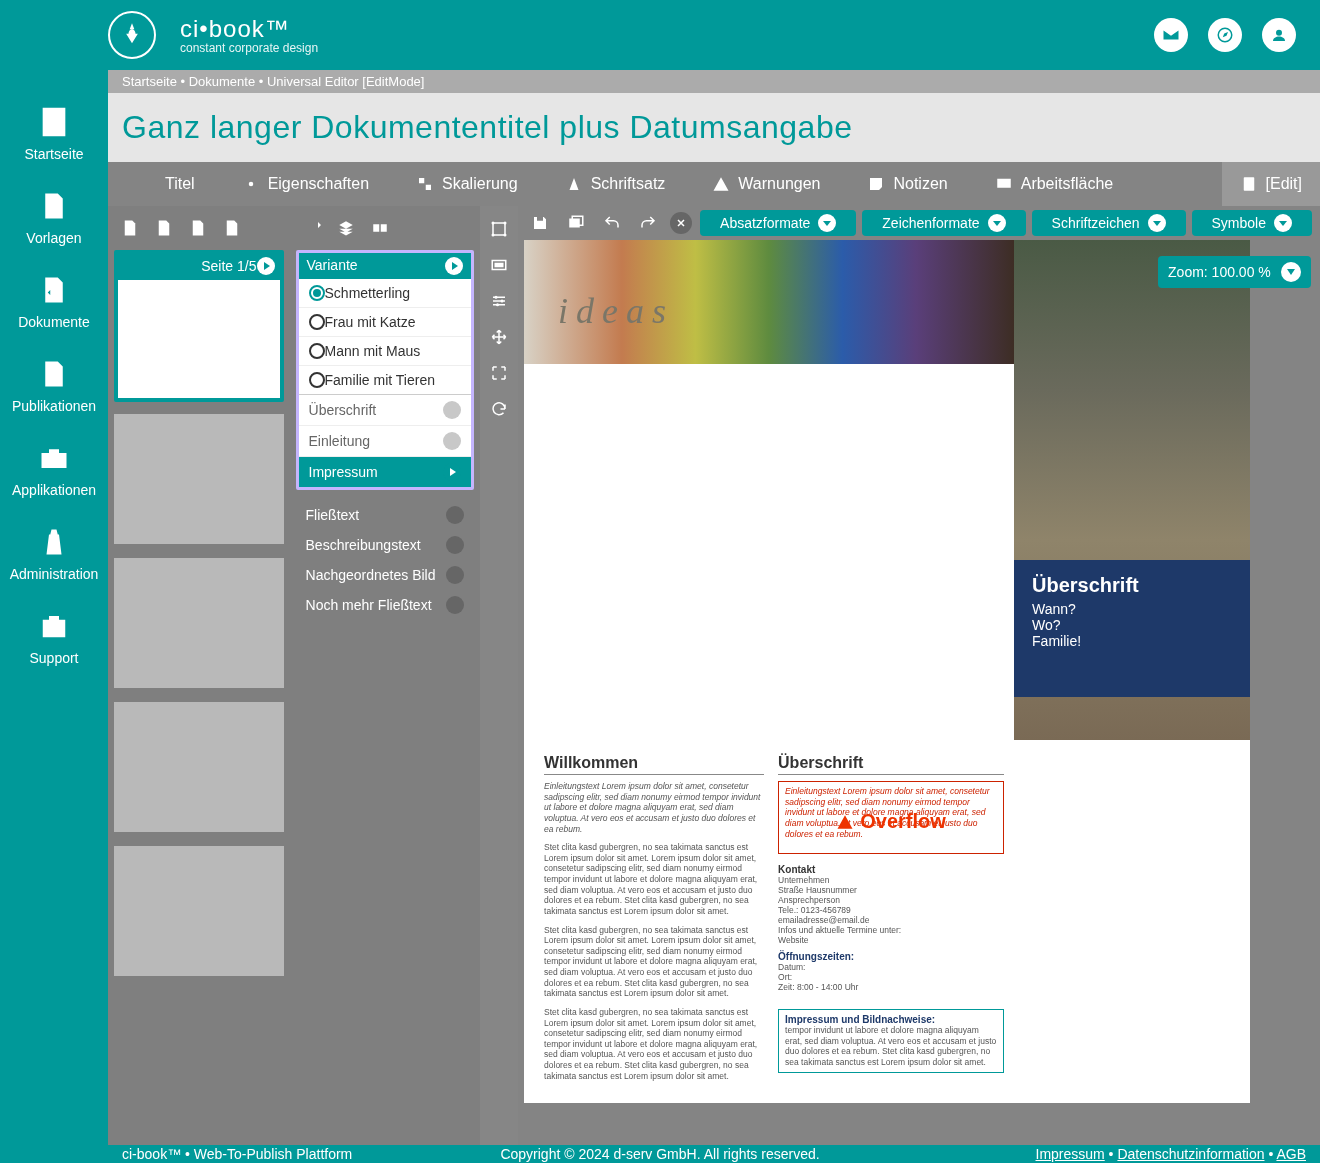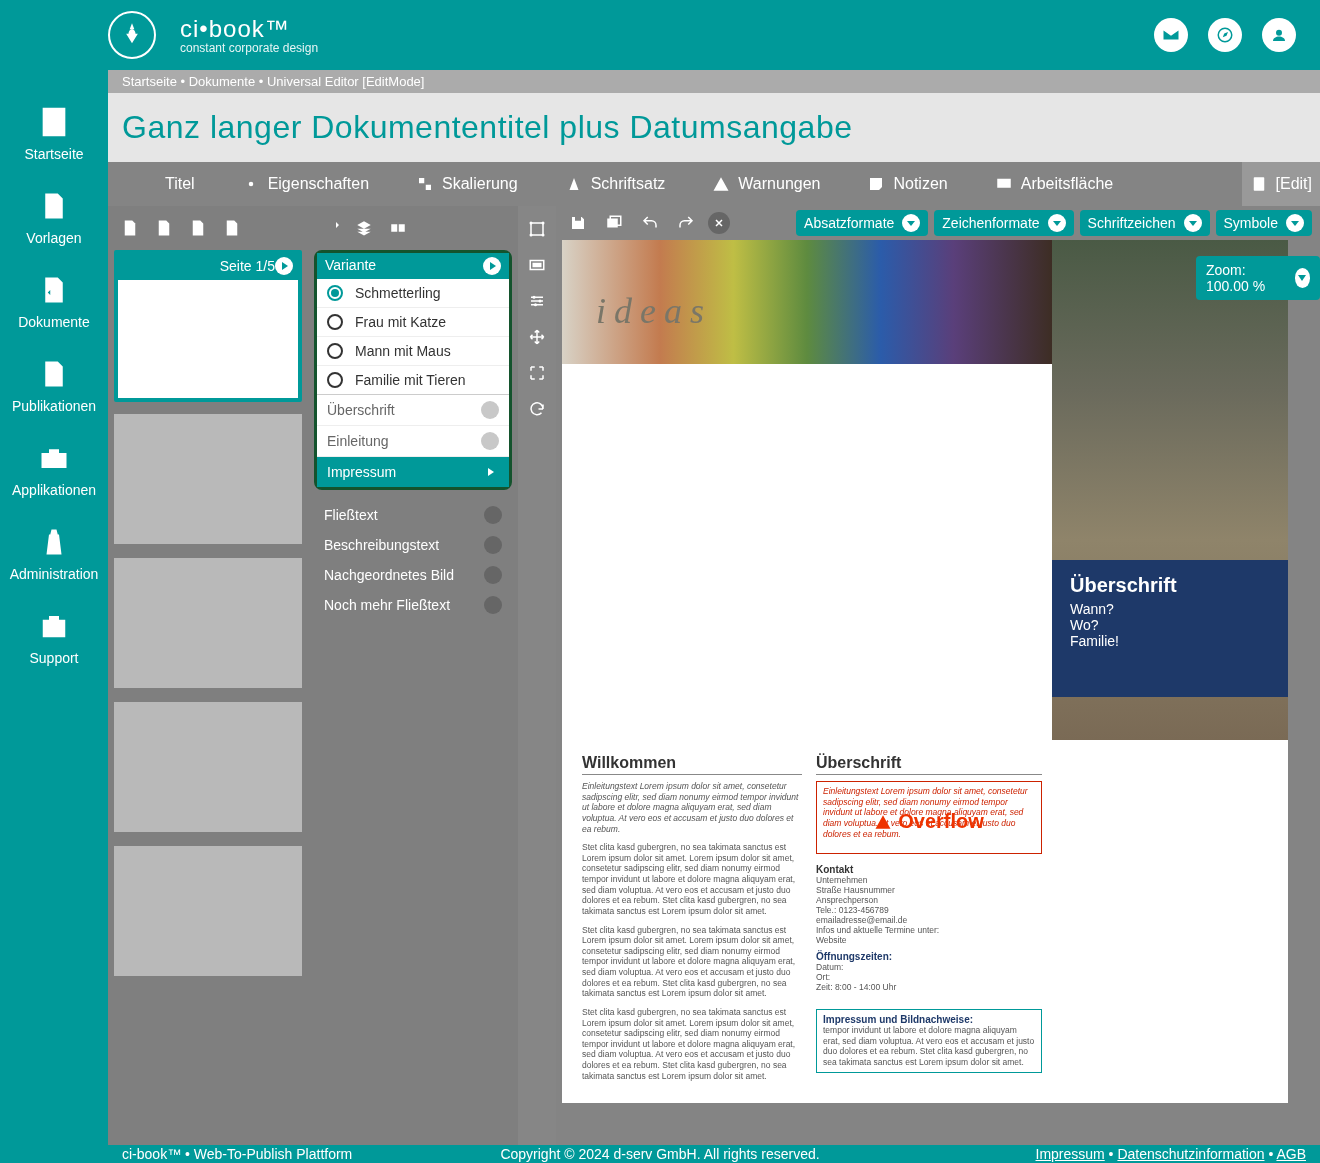--- a/index.html
+++ b/index.html
@@ -20,43 +20,43 @@
 .nav-item { color: #fff; text-align: center; padding: 10px 0 16px; cursor: pointer; font-size: 14px; }
 .nav-icon { height: 36px; margin-bottom: 6px; display: flex; align-items: center; justify-content: center; }
 .nav-icon svg { fill: #fff; }
 
 
 #main { position: absolute; left: 108px; right: 0; top: 70px; bottom: 18px; display: flex; flex-direction: column; }
 #breadcrumb { background: #ababab; padding: 4px 14px; font-size: 13px; color: #fff; }
 #doctitle { background: #e6e6e6; padding: 16px 14px; font-size: 32px; font-weight: 300; color: #009999; letter-spacing: .5px; }
 #tabbar { background: #848484; display: flex; align-items: center; height: 44px; }
 .tab { color: #fff; padding: 0 16px; display: flex; align-items: center; gap: 8px; height: 100%; cursor: pointer; font-size: 16px; margin-left: 15px; }
-.tab.mode { margin-left: auto; background: #999; padding: 0 8px; }
+.tab.mode { margin-left: auto; background: #999; padding: 0 18px; }
 .tab svg { width: 18px; height: 18px; fill: #fff; }
 
 
 #editor { flex: 1; display: flex; }
 #col-pages { width: 200px; background: #7f7f7f; padding: 6px 6px 0; overflow-y: auto; }
 #col-panel { width: 210px; background: #7f7f7f; padding: 6px 6px 0; overflow-y: auto; }
 #col-tools { width: 38px; background: #868686; padding: 6px 4px; }
 #col-canvas { flex: 1; background: #848484; position: relative; }
 
 
 .filebar { display: flex; gap: 6px; padding: 2px 2px 8px; }
 .fbtn { width: 28px; height: 28px; display: flex; align-items: center; justify-content: center; cursor: pointer; }
 .fbtn svg { fill: #fff; width: 18px; height: 20px; }
 .thumb-card { background: #009999; border: 3px solid #009999; border-radius: 2px; margin-bottom: 12px; }
 .thumb-head { display: flex; align-items: center; justify-content: flex-end; padding: 4px 6px; color: #fff; font-size: 14px; }
 .thumb-prev { background: #fff; height: 120px; border: 1px solid #009999; }
 .thumb-blank { background: #b9b9b9; height: 130px; margin-bottom: 14px; }
 
 
-.panel { background: #fff; border: 3px solid #14532d; border-radius: 8px; margin-bottom: 10px; }
+.panel { background: #fff; border: 3px solid #c4b5fd; border-radius: 2px; margin-bottom: 10px; }
 .panel-head { background: #009999; color: #fff; padding: 4px 8px; display: flex; justify-content: space-between; font-size: 14px; }
-.panel-row { padding: 6px 10px; display: flex; align-items: center; gap: 12px; font-size: 14px; color: #333; cursor: pointer; border-bottom: 1px solid #eee; }
+.panel-row { padding: 6px 10px; display: flex; align-items: center; gap: 0; font-size: 14px; color: #333; cursor: pointer; border-bottom: 1px solid #eee; }
 .panel-row:last-child { border-bottom: none; }
 .panel-row.sel { background: #009999; color: #fff; }
 .panel-row.sub { justify-content: space-between; color: #666; }
 .panel-row.sub.sel { color: #fff; }
 .radio { width: 16px; height: 16px; border-radius: 50%; border: 2px solid #333; display: inline-block; flex-shrink: 0; }
 .radio.on { border-color: #009999; }
 .radio.on::after { content: ''; display: block; width: 8px; height: 8px; background: #009999; border-radius: 50%; margin: 2px; }
 .chev { width: 18px; height: 18px; border-radius: 50%; background: #c8c8c8; flex-shrink: 0; }
 .chev.on { background: #009999; display: flex; align-items: center; justify-content: center; }
 .chev.on::after { content: ''; border-left: 6px solid #fff; border-top: 4px solid transparent; border-bottom: 4px solid transparent; margin-left: 2px; }
@@ -64,21 +64,21 @@
 .circlebtn::after { content: ''; border-left: 6px solid #009999; border-top: 4px solid transparent; border-bottom: 4px solid transparent; margin-left: 2px; }
 .plain-list .panel-row { background: transparent; color: #fff; border-bottom: none; }
 .plain-list .panel-row .chev { background: #666; }
 
 
 #canvas-topbar { height: 34px; display: flex; align-items: center; padding: 0 8px; gap: 8px; }
 .cbtn { width: 28px; height: 28px; display: flex; align-items: center; justify-content: center; cursor: pointer; }
 .cbtn svg { fill: #fff; width: 18px; height: 18px; }
 .cbtn.circle { background: #666; border-radius: 50%; width: 22px; height: 22px; }
 .cbtn.circle svg { width: 12px; height: 12px; }
-.dd { background: #009999; color: #fff; border-radius: 4px; padding: 4px 8px; display: flex; align-items: center; gap: 8px; cursor: pointer; font-size: 14px; }
+.dd { background: #009999; color: #fff; border-radius: 4px; padding: 4px 20px; display: flex; align-items: center; gap: 8px; cursor: pointer; font-size: 14px; }
 .dd .ddcircle { width: 18px; height: 18px; border-radius: 50%; background: #fff; display: flex; align-items: center; justify-content: center; }
 .dd .ddcircle::after { content: ''; border-top: 5px solid #009999; border-left: 4px solid transparent; border-right: 4px solid transparent; }
 .canvas-right-dds { margin-left: auto; display: flex; gap: 6px; }
 #zoom-pill { position: absolute; top: 50px; left: 640px; z-index: 5; background: #009999; color: #fff; padding: 6px 10px; border-radius: 4px; display: flex; align-items: center; gap: 10px; font-size: 14px; }
 #zoom-pill .ddcircle { width: 20px; height: 20px; border-radius: 50%; background: #fff; display: flex; align-items: center; justify-content: center; }
 #zoom-pill .ddcircle::after { content: ''; border-top: 6px solid #009999; border-left: 4px solid transparent; border-right: 4px solid transparent; }
 
 #doc-surface { position: absolute; top: 34px; left: 0; right: 0; bottom: 0; overflow: auto; padding: 0 6px; }
 #docpage { width: 726px; background: #fff; display: flex; flex-wrap: wrap; }
 #hero { width: 490px; height: 124px; background: linear-gradient(90deg,#d8d2c6 0%,#c37b4f 20%,#bfbe45 35%,#5e8b3f 50%,#2b5caa 65%,#5a3f7a 80%,#3d2d24 100%); position: relative; }

